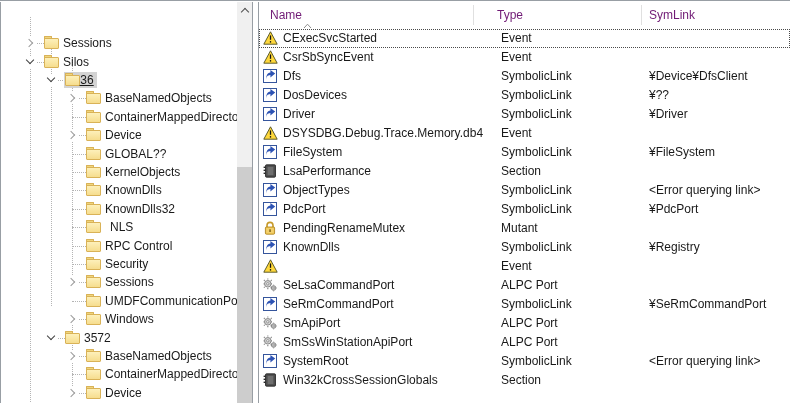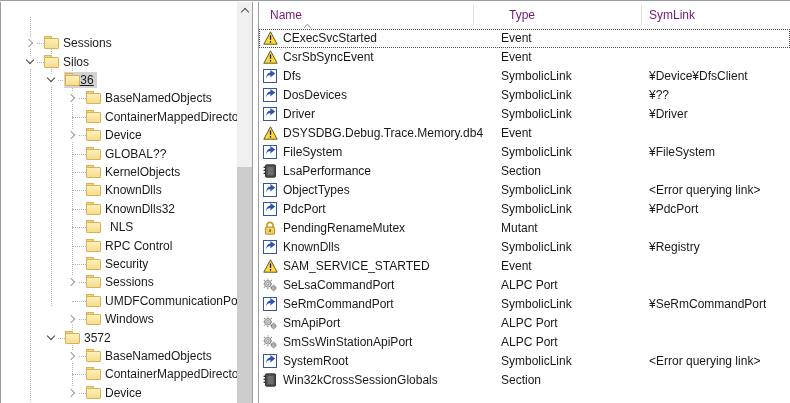--- a/index.html
+++ b/index.html
@@ -196,21 +196,21 @@
     <div class="list-header">
       <div class="hcell" style="left:0;width:214px;padding-left:11px;box-sizing:border-box;">
         <span>Name</span>
         <span class="sort-icon">
           <svg width="9" height="6" viewBox="0 0 9 6">
               <path d="M1 5 L4.5 1.2 L8 5" fill="none" stroke="#8f8f8f" stroke-width="1"></path>
             </svg>
         </span>
       </div>
       <div class="hsep" style="left:214px;"></div>
-      <div class="hcell" style="left:214px;width:168px;padding-left:36px;box-sizing:border-box;">
+      <div class="hcell" style="left:214px;width:168px;padding-left:24px;box-sizing:border-box;">
         <span>Type</span>
       </div>
       <div class="hsep" style="left:382px;"></div>
       <div class="hcell" style="left:382px;width:150px;padding-left:8px;box-sizing:border-box;">
         <span>SymLink</span>
       </div>
     </div>
     <div class="list-rows">
         <div class="list-row focused" style="top: 0px;">
           <span class="cell-icon">
@@ -353,21 +353,20 @@
           <span class="cell-symlink">¥Registry</span>
         </div>
         <div class="list-row" style="top: 228px;">
           <span class="cell-icon">
             <svg width="15" height="14" viewBox="0 0 15 14">
               <path d="M7.5 0.8 L14.2 13.2 L0.8 13.2 Z" fill="#ffd83b" stroke="#4d4d20" stroke-width="0.9"></path>
               <rect x="6.85" y="4.4" width="1.3" height="4.4" fill="#141414"></rect>
               <rect x="6.85" y="10.1" width="1.3" height="1.5" fill="#141414"></rect>
             </svg>
           </span>
-          <span class="cell-name">SAM_SERVICE_STARTED</span>
           <span class="cell-type">Event</span>
           <span class="cell-symlink"></span>
         </div>
         <div class="list-row" style="top: 247px;">
           <span class="cell-icon">
             <svg width="14" height="14" viewBox="0 0 14 14">
               <g stroke="#8a8a8a" stroke-width="1.2">
                 <path d="M4.8 1.6 V0.4 M4.8 10 V11.2 M0.6 5.8 H1.8 M7.8 5.8 H9 M1.8 2.8 L0.9 1.9 M7.8 2.8 L8.7 1.9 M1.8 8.8 L0.9 9.7 M7.8 8.8 L8.7 9.7"></path>
               </g>
               <circle cx="4.8" cy="5.8" r="3.3" fill="#d2d2d2" stroke="#7f7f7f" stroke-width="0.9"></circle>

